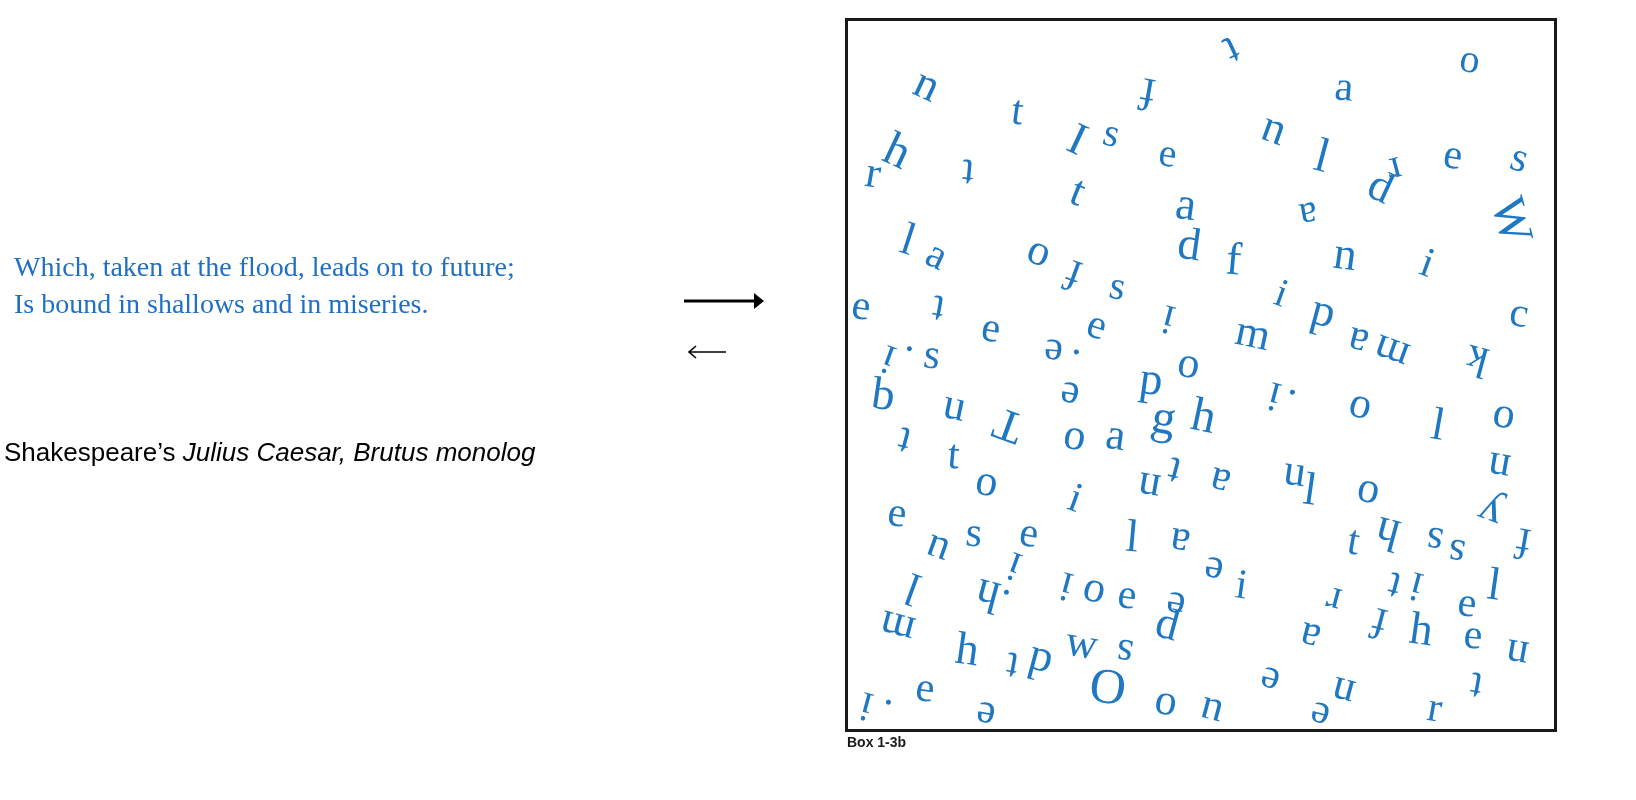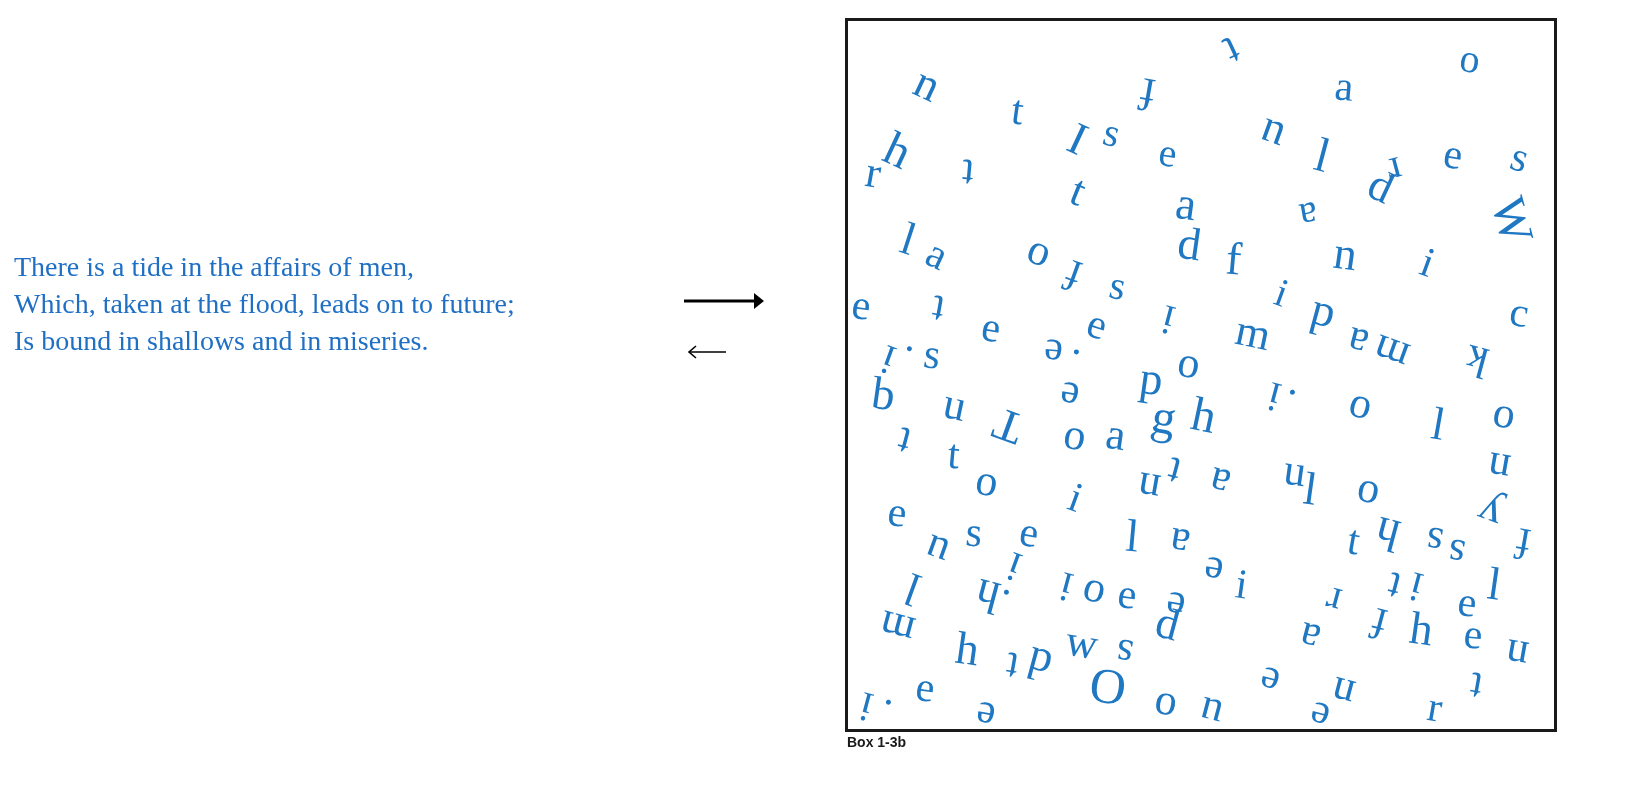--- a/index.html
+++ b/index.html
@@ -121,25 +121,25 @@
   .fig-caption .cap-sub .nonital {
     font-style: normal;
   }
 </style>
 </head>
 <body>
 
 <div class="left-col">
 
   <div class="quote-block">
-    <div class="quote-line">There is a tide in the affairs of men,</div>
     <div class="quote-line">Which, taken at the flood, leads on to future;</div>
     <div class="quote-line">Is bound in shallows and in miseries.</div>
   </div>
 
+  <div class="attribution"><span>Shakespeare’s </span><span class="work">Julius Caesar, Brutus monolog</span></div>
 
 
   <div class="arrows">
     <span class="arrow-right">
       <svg width="82" height="26" viewBox="0 0 82 26" aria-hidden="true">
         <line x1="2" y1="13" x2="72" y2="13" stroke="#000000" stroke-width="3"></line>
         <polygon points="72,5 82,13 72,21" fill="#000000"></polygon>
       </svg>
     </span>
     <span class="arrow-left">

